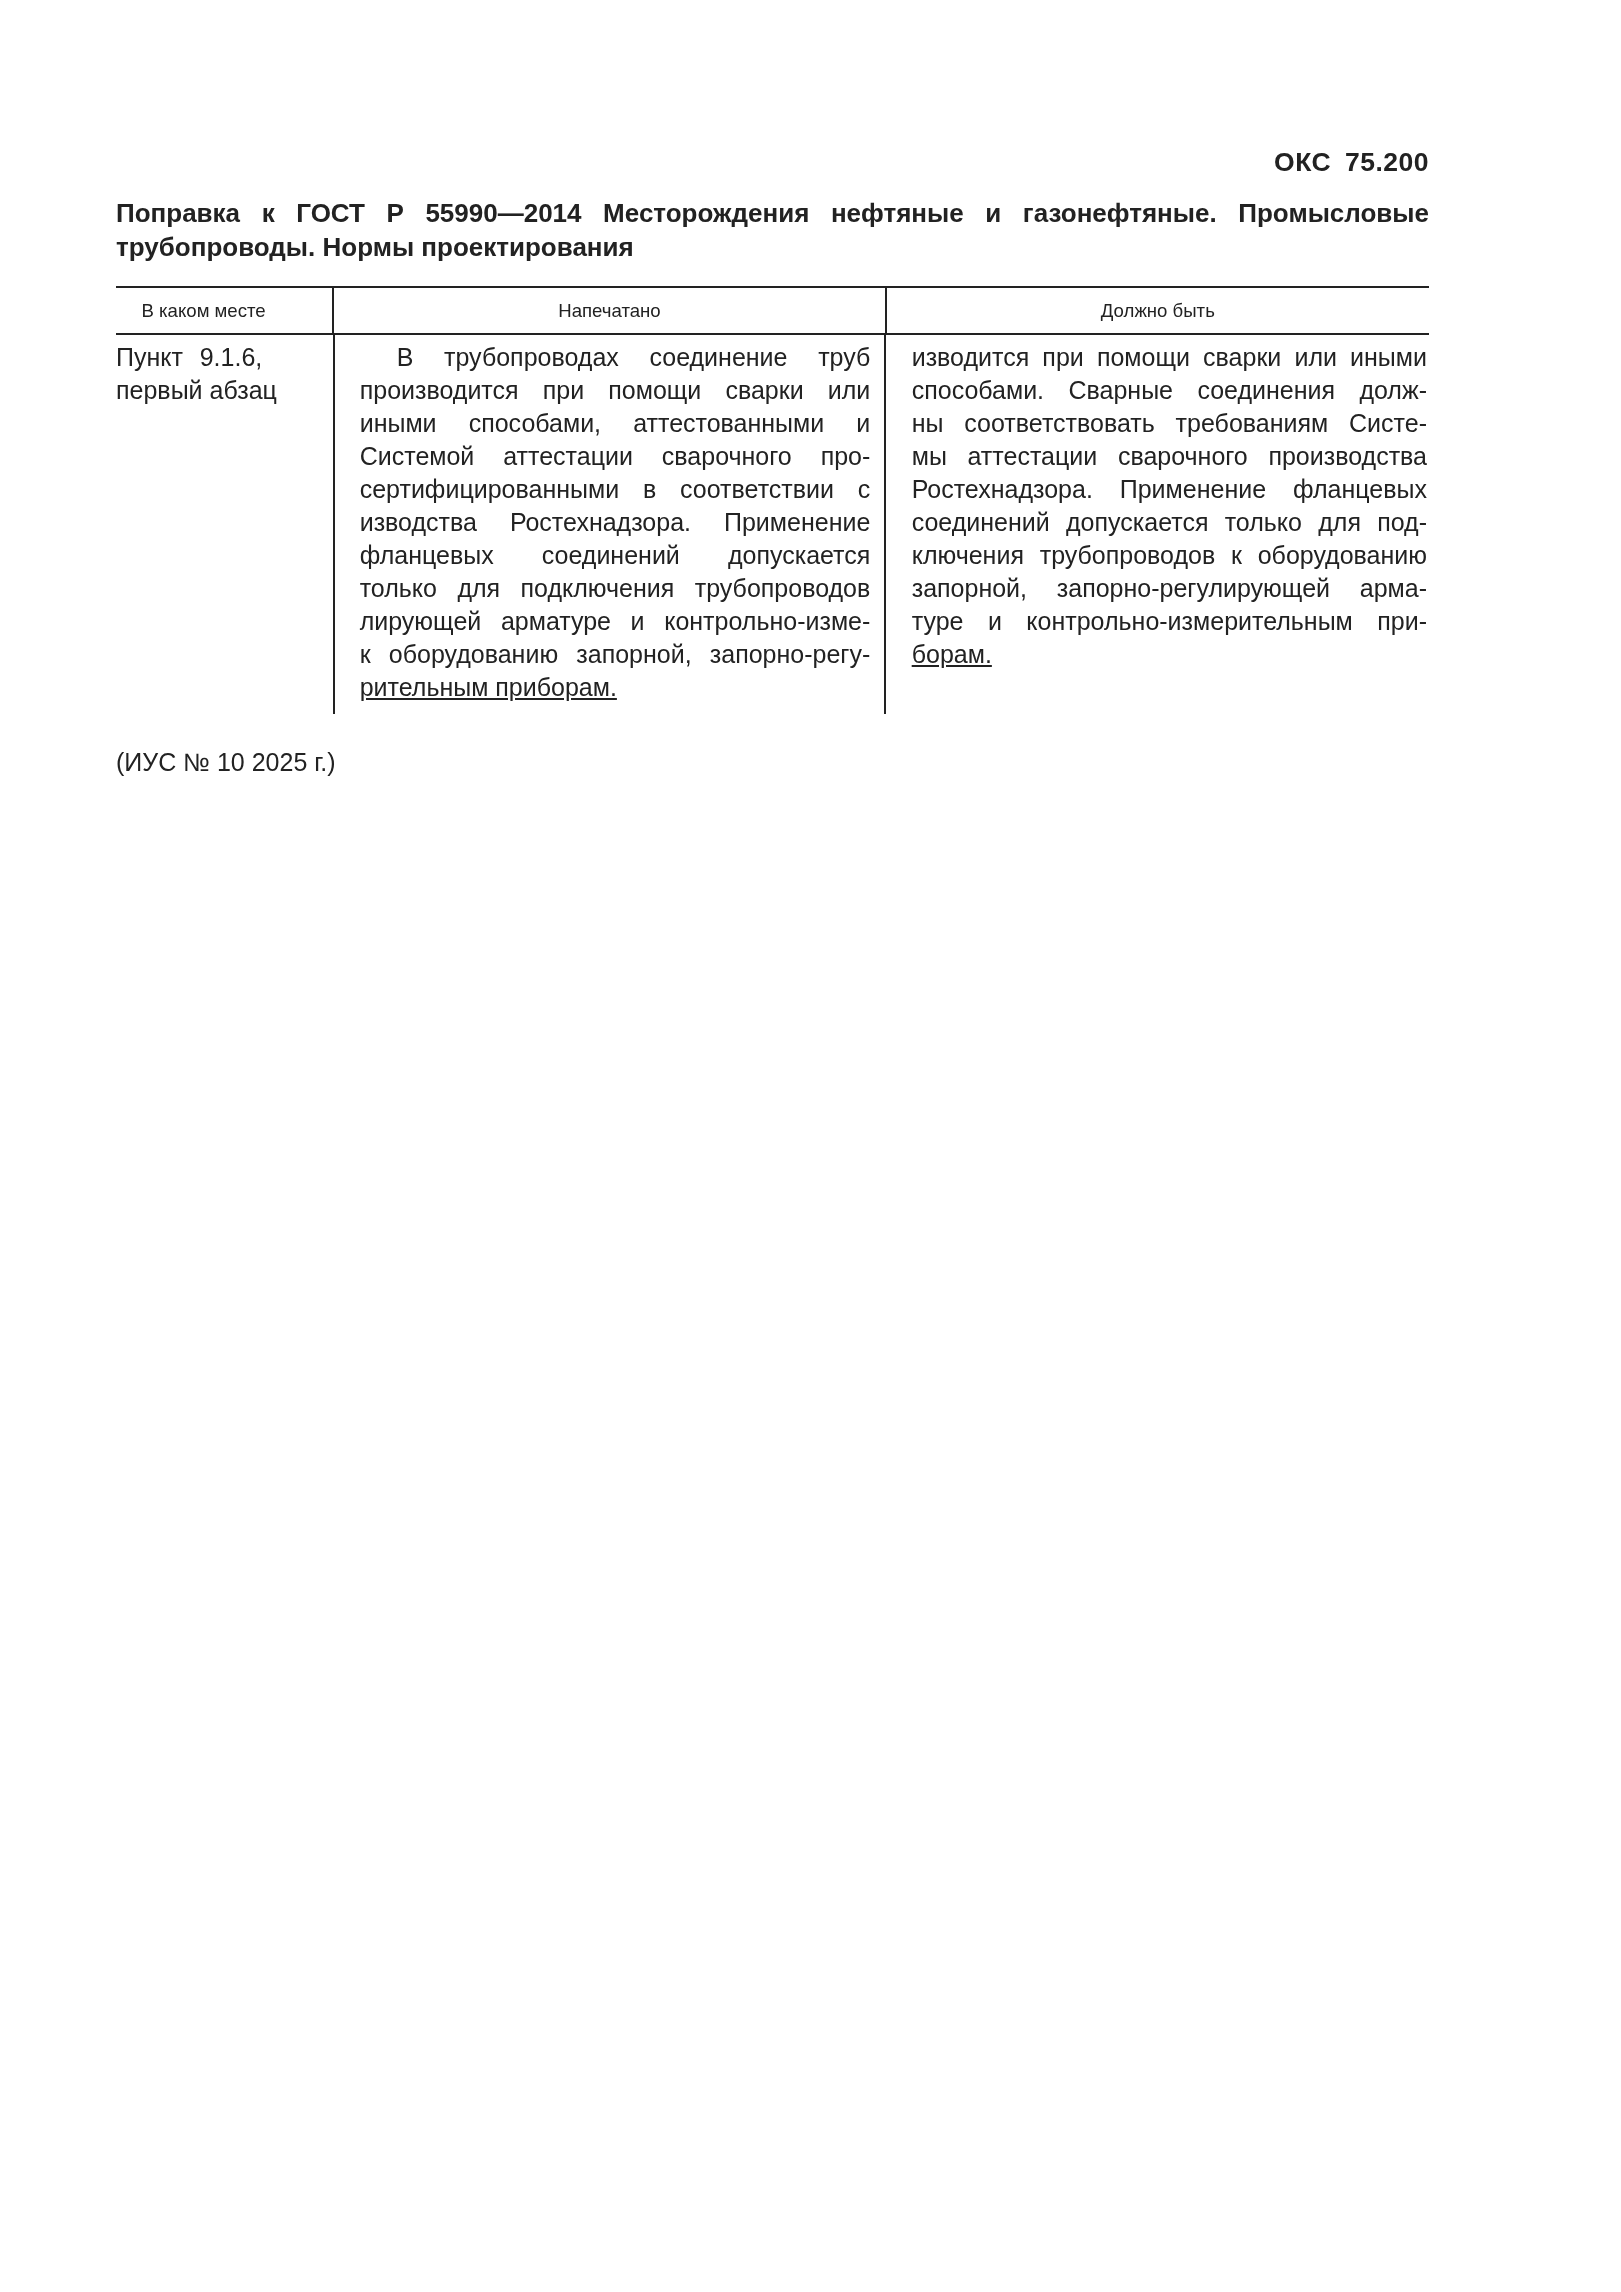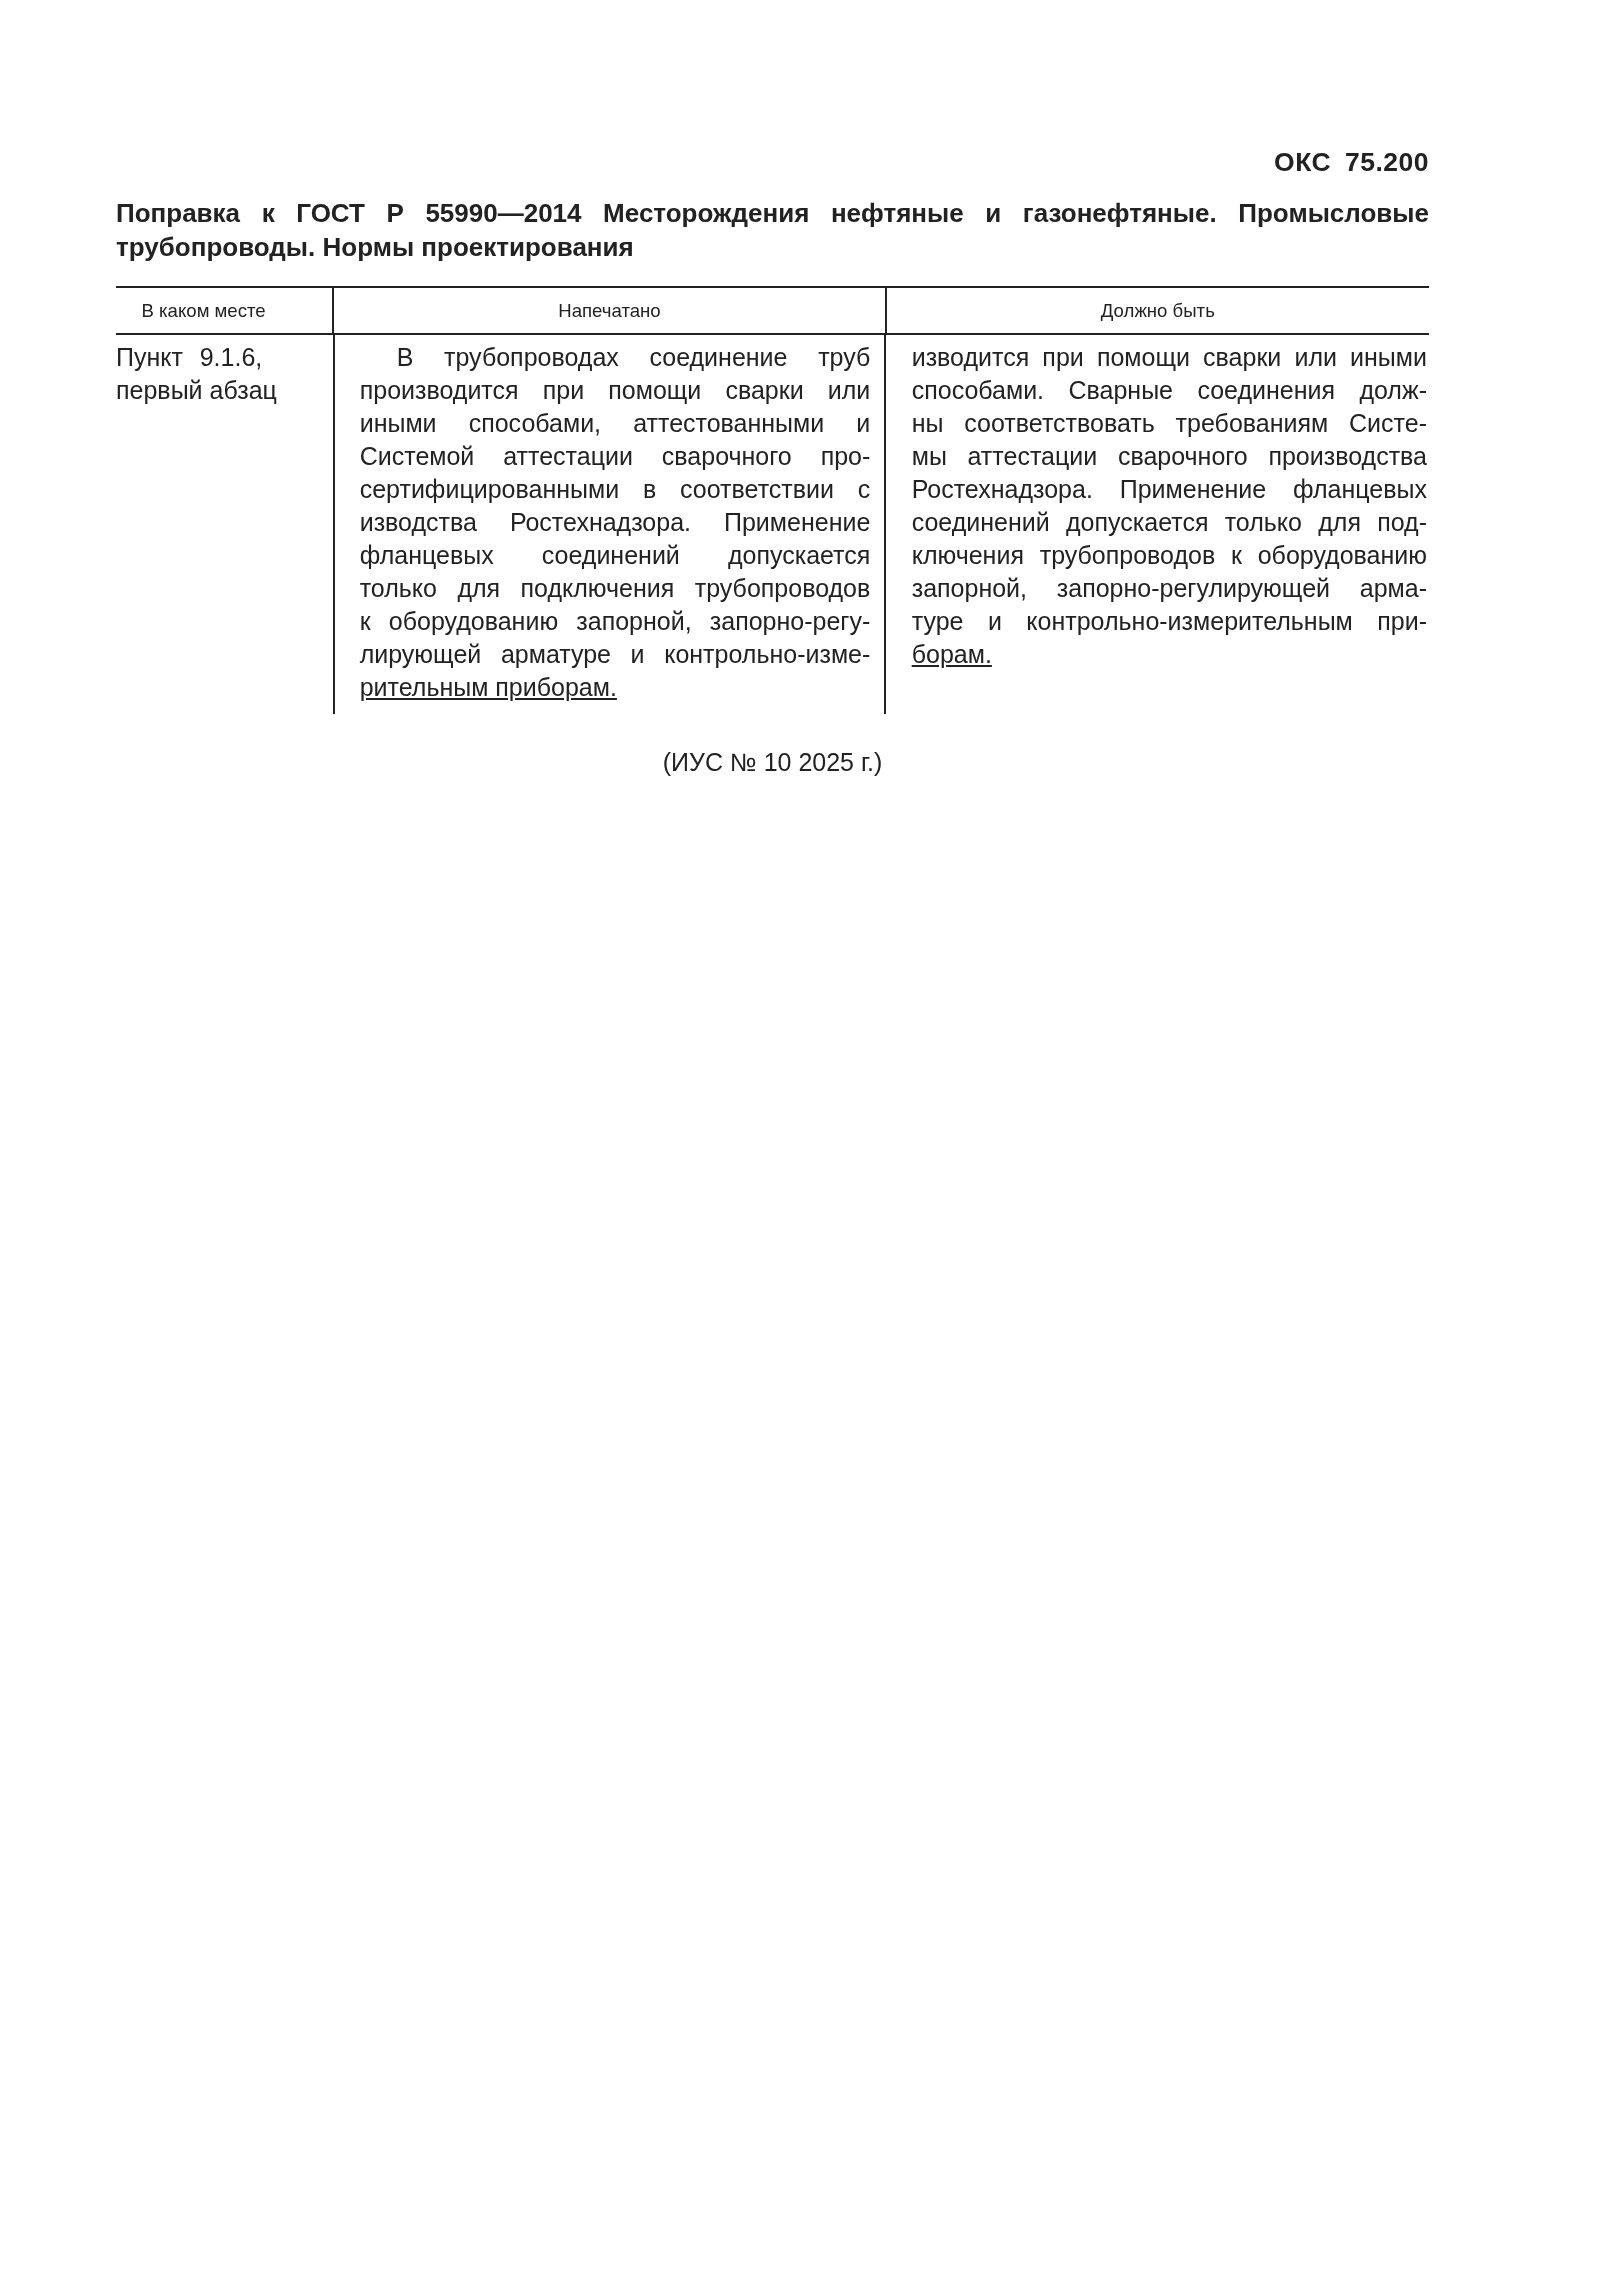--- a/index.html
+++ b/index.html
@@ -103,21 +103,21 @@
       hyphens: manual;
     }
     .indent { display: inline-block; width: 37px; }
     .line { display: block; text-align: justify; text-align-last: justify; margin-left: 11px; }
     .line.last { text-align-last: left; text-decoration: underline; }
     .ius {
       position: absolute;
       left: 0;
       top: 748px;
       width: 1313px;
-      text-align: center;
+      text-align: left;
       font-size: 25px;
       color: #222;
       padding-left: 0;
     }
   </style>
 </head>
 <body>
 
 <div class="page">
 
@@ -138,22 +138,22 @@
       </div>
       <div class="td col2">
         <span class="line"><span class="indent"></span><span>В трубопроводах соединение труб</span></span>
         <span class="line">производится при помощи сварки или</span>
         <span class="line">иными способами, аттестованными и</span>
         <span class="line">Системой аттестации сварочного про-</span>
         <span class="line">сертифицированными в соответствии с</span>
         <span class="line">изводства Ростехнадзора. Применение</span>
         <span class="line">фланцевых соединений допускается</span>
         <span class="line">только для подключения трубопроводов</span>
+        <span class="line">лирующей арматуре и контрольно-изме-</span>
         <span class="line">к оборудованию запорной, запорно-регу-</span>
-        <span class="line">лирующей арматуре и контрольно-изме-</span>
         <span class="line last">рительным приборам.</span>
       </div>
       <div class="td col3">
         <span class="line">изводится при помощи сварки или иными</span>
         <span class="line">способами. Сварные соединения долж-</span>
         <span class="line">ны соответствовать требованиям Систе-</span>
         <span class="line">мы аттестации сварочного производства</span>
         <span class="line">Ростехнадзора. Применение фланцевых</span>
         <span class="line">соединений допускается только для под-</span>
         <span class="line">ключения трубопроводов к оборудованию</span>

